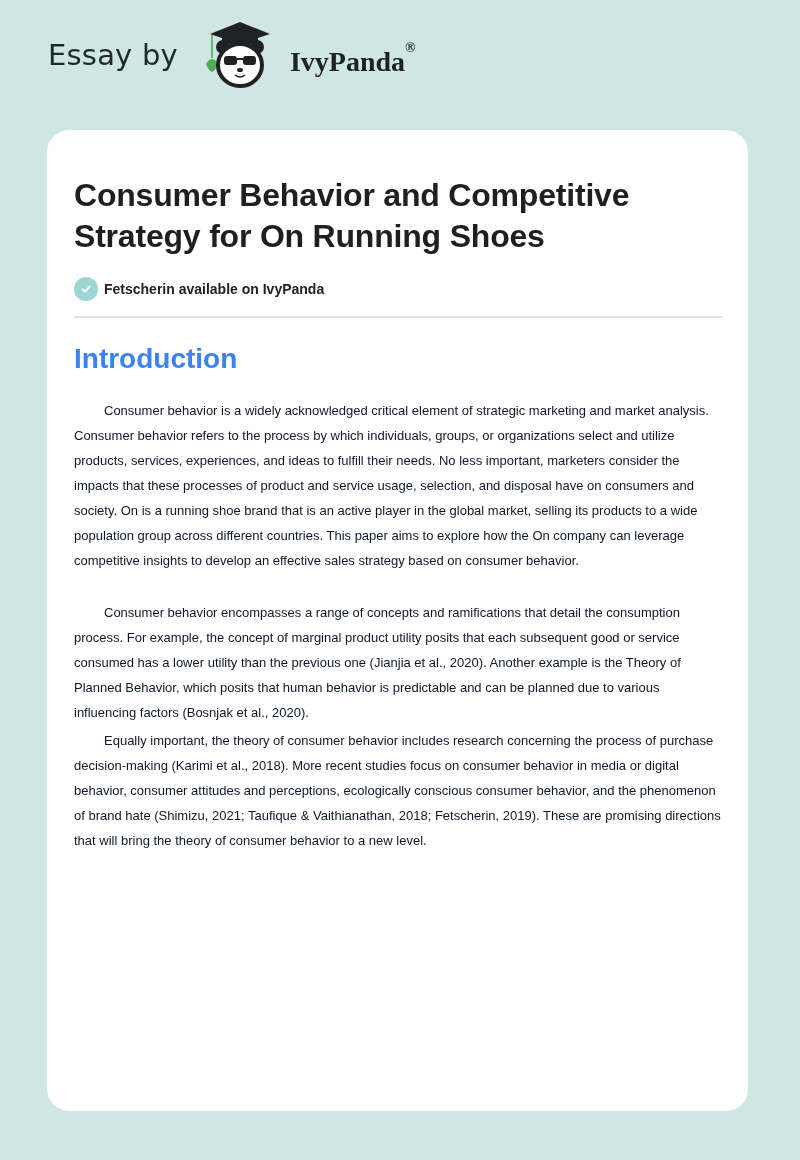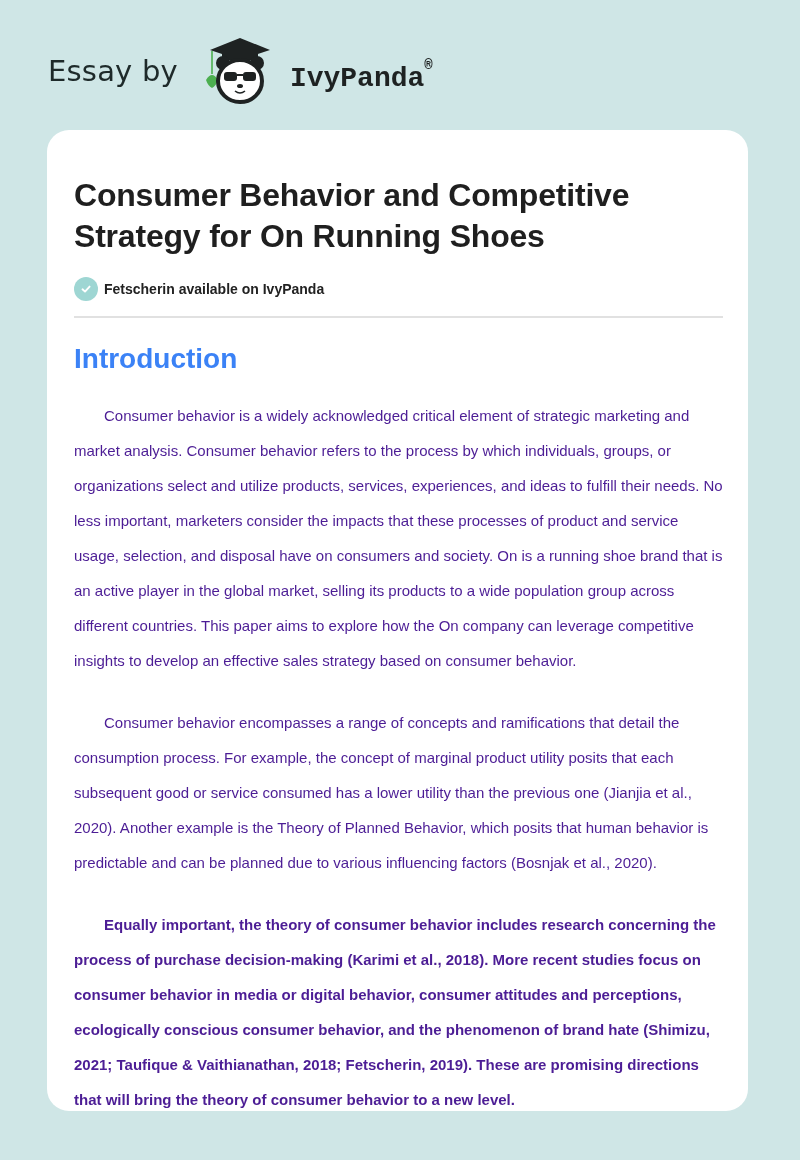--- a/index.html
+++ b/index.html
@@ -3,31 +3,31 @@
   <meta charset="utf-8">
   <style>
     html, body { margin: 0; padding: 0; }
     body {
       width: 800px; height: 1160px;
       background: #cfe6e6;
       font-family: "Liberation Sans", sans-serif;
       position: relative; overflow: hidden;
     }
     .brand {
-      position: absolute; left: 48px; top: 36px; height: 72px;
+      position: absolute; left: 48px; top: 20px; height: 72px;
       display: flex; align-items: center;
     }
     .brand-prefix {
       font-family: "DejaVu Sans", sans-serif;
       font-size: 29px; color: #1e2a2a; letter-spacing: 0.2px;
       margin-right: 18px; margin-top: -2px;
     }
     .brand-logo { width: 88px; height: 72px; margin-right: 6px; }
     .brand-name {
-      font-family: Liberation Mono, monospace; font-weight: bold;
+      font-family: Liberation Serif, serif; font-weight: bold;
       font-size: 28px; color: #1e2222; margin-top: 12px;
     }
     .brand-reg { font-size: 14px; vertical-align: top; position: relative; top: -6px; }
     .card {
       position: absolute; left: 47px; top: 130px;
       width: 701px; height: 981px;
       background: #ffffff; border-radius: 22px;
     }
     .content { position: absolute; left: 27px; top: 8px; width: 649px; }
     .title {
@@ -45,26 +45,26 @@
     }
     .exclusive-text { font-size: 14px; font-weight: bold; color: #222; }
     .divider { height: 2px; background: #e1e1e1; margin-top: 14px; }
     .h2 {
       font-size: 28px; font-weight: bold; color: #3b82f6;
       margin: 0; line-height: 34px;
     }
     .h2.intro { margin-top: 24px; }
     .h2.theory { margin-top: 20px; }
     .para {
-      font-size: 15px; line-height: 35px; color: #4c1d95;
+      font-size: 13px; line-height: 25px; color: #0f172a;
       text-indent: 30px; margin: 0;
     }
     .para.p1 { margin-top: 22px; }
     .para.p2 { margin-top: 27px; }
-    .para.p3 { margin-top: 27px; font-weight: bold; }
+    .para.p3 { margin-top: 3px; }
   </style>
 </head>
 <body>
 
 <header class="brand">
   <span class="brand-prefix">Essay by</span>
   <svg class="brand-logo" viewBox="0 0 88 72">
 
     <polygon points="14,14 44,2 74,14 44,24" fill="#1e2222"></polygon>
     <rect x="26" y="15" width="36" height="9" fill="#1e2222"></rect>

